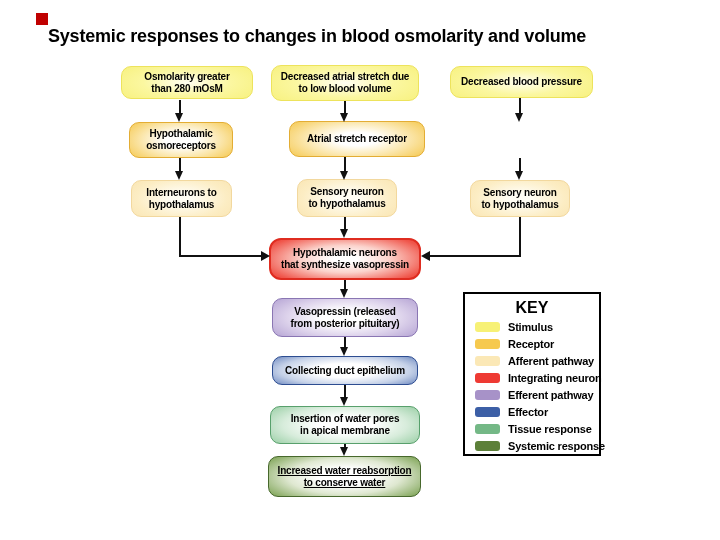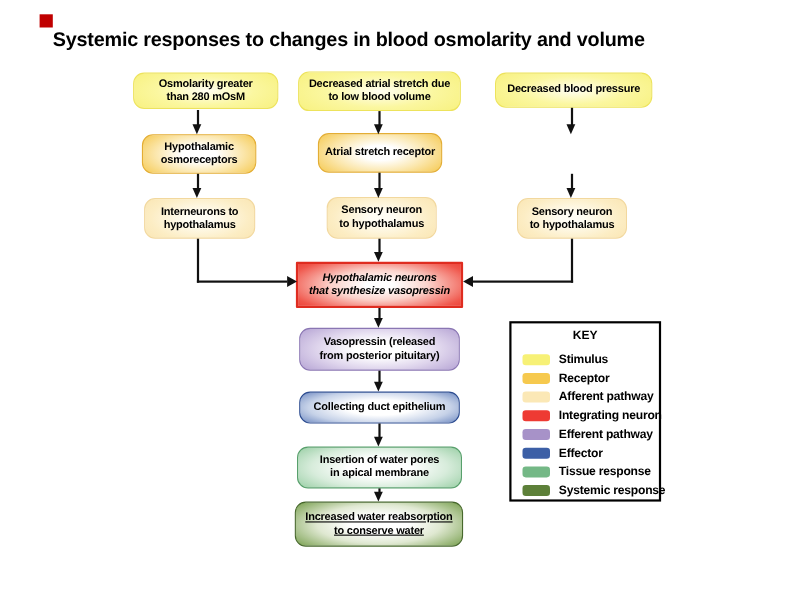--- a/index.html
+++ b/index.html
@@ -10,41 +10,41 @@
          letter-spacing:-0.2px;white-space:nowrap;}
   .node{position:absolute;box-sizing:border-box;border-radius:10px;display:flex;align-items:center;
         justify-content:center;text-align:center;font-weight:bold;font-size:10px;line-height:12px;
         letter-spacing:-0.2px;color:#000;white-space:pre;}
   .stimulus{border:1px solid #ede35c;
     background:radial-gradient(ellipse 75% 95% at center,#fffef2 0%,#fbf7a0 45%,#f6ef74 100%);}
   .receptor{border:1px solid #e3ad34;
     background:radial-gradient(ellipse 70% 90% at center,#ffffff 22%,#fbe7ae 55%,#f5c84e 92%);}
   .afferent{border:1px solid #f2d89e;
     background:radial-gradient(ellipse 75% 95% at center,#fffdf4 15%,#fcedc4 60%,#f9e2ab 100%);}
-  .integrating{border:2px solid #df2c20;border-radius:1px;
-    background:radial-gradient(ellipse 70% 85% at center,#ffffff 12%,#fbd3cc 42%,#f0564b 82%,#ea3a30 100%);font-style:italic;}
+  .integrating{border:2px solid #df2c20;border-radius:12px;
+    background:radial-gradient(ellipse 70% 85% at center,#ffffff 12%,#fbd3cc 42%,#f0564b 82%,#ea3a30 100%);}
   .efferent{border:1.5px solid #8a76b3;
     background:radial-gradient(ellipse 72% 90% at center,#ffffff 22%,#ded4ec 55%,#b2a0d2 92%);}
   .effector{border:1.5px solid #2d4d91;
     background:radial-gradient(ellipse 75% 92% at center,#ffffff 28%,#c6d2e8 60%,#5272b4 95%);}
   .tissue{border:1.5px solid #58a06c;
     background:radial-gradient(ellipse 72% 90% at center,#ffffff 26%,#d7ecdb 58%,#8ec99b 95%);}
   .systemic{border:1.5px solid #47682c;
     background:radial-gradient(ellipse 72% 88% at center,#ffffff 24%,#dfe8d1 52%,#7da355 88%,#628441 100%);text-decoration:underline;}
   .vline{position:absolute;width:2px;background:#111;}
   .hline{position:absolute;height:2px;background:#111;}
   .head-down{position:absolute;width:0;height:0;border-left:4px solid transparent;
              border-right:4px solid transparent;border-top:9px solid #111;}
   .head-right{position:absolute;width:0;height:0;border-top:5px solid transparent;
               border-bottom:5px solid transparent;border-left:9px solid #111;}
   .head-left{position:absolute;width:0;height:0;border-top:5px solid transparent;
              border-bottom:5px solid transparent;border-right:9px solid #111;}
   .key{position:absolute;left:463px;top:292px;width:138px;height:164px;border:2px solid #000;
        background:#fff;box-sizing:border-box;}
-  .key-title{text-align:center;font-weight:bold;font-size:11px;margin-top:5px;color:#000;}
+  .key-title{text-align:center;font-weight:bold;font-size:16px;margin-top:5px;color:#000;}
   .key-rows{position:absolute;left:10px;top:24px;right:2px;}
   .key-row{display:flex;align-items:center;height:17px;}
   .key-swatch{width:25px;height:10px;border-radius:3px;margin-right:8px;flex:none;}
   .key-label{font-weight:bold;font-size:11px;letter-spacing:-0.2px;white-space:nowrap;color:#000;text-align:right;}
 </style>
 </head>
 <body>
 
 <div class="slide">
 
@@ -57,21 +57,21 @@
   <div class="node receptor" style="left:129px;top:122px;width:104px;height:36px">
     <span>Hypothalamic
 osmoreceptors</span></div>
   <div class="node afferent" style="left:131px;top:180px;width:101px;height:37px">
     <span>Interneurons to
 hypothalamus</span></div>
 
   <div class="node stimulus" style="left:271px;top:65px;width:148px;height:36px">
     <span>Decreased atrial stretch due
 to low blood volume</span></div>
-  <div class="node receptor" style="left:289px;top:121px;width:113px;height:36px">
+  <div class="node receptor" style="left:289px;top:121px;width:136px;height:36px">
     <span>Atrial stretch receptor</span></div>
   <div class="node afferent" style="left:297px;top:179px;width:100px;height:38px">
     <span>Sensory neuron
 to hypothalamus</span></div>
 
   <div class="node stimulus" style="left:450px;top:66px;width:143px;height:32px">
     <span>Decreased blood pressure</span></div>
   <div class="node afferent" style="left:470px;top:180px;width:100px;height:37px">
     <span>Sensory neuron
 to hypothalamus</span></div>

